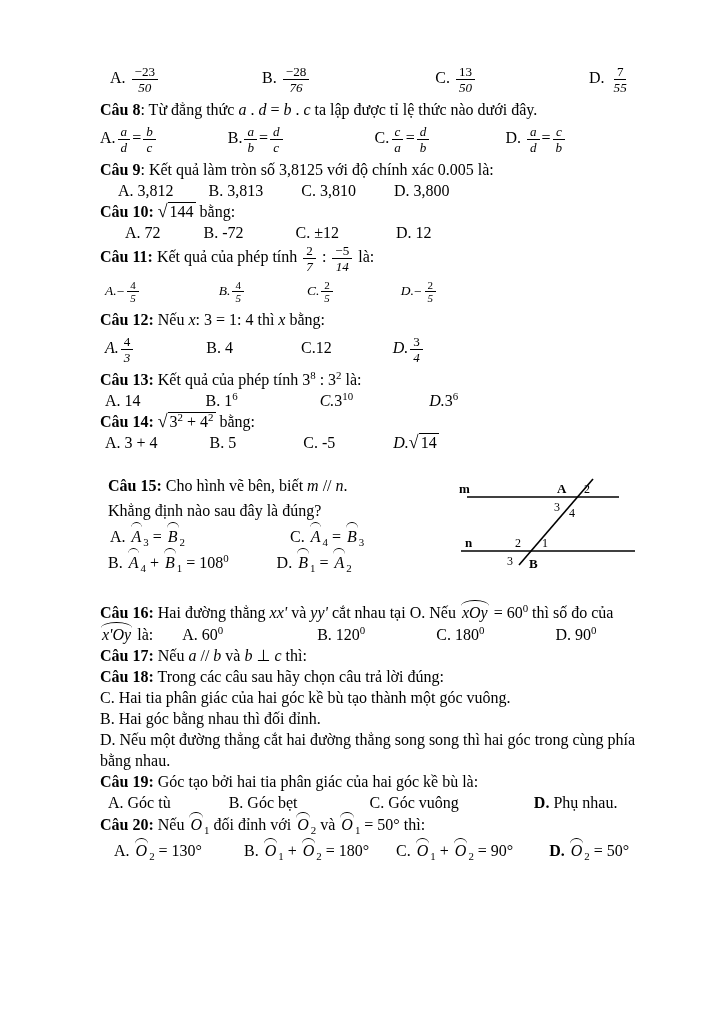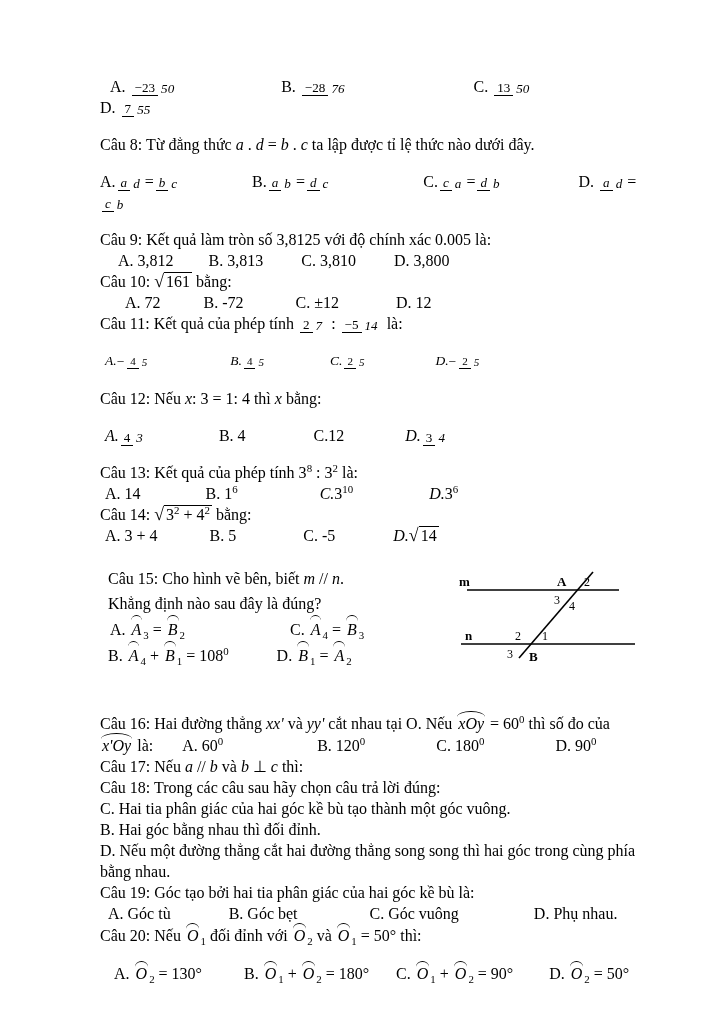--- a/index.html
+++ b/index.html
@@ -2,46 +2,46 @@
 <html><head>
 <meta charset="utf-8">
 <style>
   html,body{margin:0;padding:0;}
   body{
     width:724px;height:1024px;background:#ffffff;color:#000000;
     font-family:"Liberation Serif",serif;font-size:16px;overflow:hidden;
   }
   .page{padding:60px 64px 0 100px;}
   .line{line-height:21px;}
-  .fr{margin:16px 0;}
-  b{font-weight:normal;}
+  .fr{margin:4px 0;}
+  b{font-weight:bold;}
   i{font-style:italic;}
   .gap{display:inline-block;height:0;}
   sup{font-size:0.68em;vertical-align:super;line-height:0;}
   sub{font-size:0.68em;vertical-align:sub;line-height:0;}
   .fpre{display:inline-block;vertical-align:middle;margin-right:1px;}
   .frac{
-    display:inline-flex;flex-direction:row;align-items:center;
+    display:inline-flex;flex-direction:column;align-items:center;
     vertical-align:middle;font-size:0.82em;line-height:1.15;margin:0 2px;text-align:center;
   }
   .frac .fn{padding:0 3px;border-bottom:1px solid #000;}
   .frac .fd{padding:0 3px;font-style:italic;}
   .frac.it{font-style:italic;}
   .sqrt{white-space:nowrap;}
   .sqrt .rd{font-size:1.12em;}
   .sqrt .bd{border-top:1.2px solid #000;padding:0 2px;}
   .arc{position:relative;display:inline-block;font-style:italic;padding:1px 2px 0;}
   .arc::before{
     content:"";position:absolute;left:1px;right:1px;top:-1px;height:5px;
     border-top:1.2px solid #000;border-radius:50% 50% 0 0 / 100% 100% 0 0;
   }
   .ang{white-space:nowrap;}
   .ang sub{font-style:normal;}
   .sm{font-size:13.5px;}
-  .q15{display:flex;margin:20px 0 40px;}
+  .q15{display:flex;margin:20px 0 22px;}
   .q15-left{width:345px;}
   .q15-left .line{line-height:25px;}
   .q15-fig{margin:-6px 0 0 12px;}
   .flab{font-weight:bold;font-size:13px;font-family:"Liberation Serif",serif;}
   .fnum{font-size:12px;font-family:"Liberation Serif",serif;}
 </style>
 </head>
 <body>
 
 <div class="page">
@@ -80,21 +80,21 @@
           <span class="fd">b</span>
         </span><span class="gap" style="width: 74px;"></span>D. <span class="frac it">
           <span class="fn">a</span>
           <span class="fd">d</span>
         </span>=<span class="frac it">
           <span class="fn">c</span>
           <span class="fd">b</span>
         </span></div>
       <div class="line"><b>Câu 9</b>: Kết quả làm tròn số 3,8125 với độ chính xác 0.005 là:</div>
       <div class="line"><span class="gap" style="width: 18px;"></span>A. 3,812<span class="gap" style="width: 35px;"></span>B. 3,813<span class="gap" style="width: 38px;"></span>C. 3,810<span class="gap" style="width: 38px;"></span>D. 3,800</div>
-      <div class="line"><b>Câu 10: </b><span class="sqrt"><span class="rd">√</span><span class="bd">161</span></span> bằng:</div>
+      <div class="line"><b>Câu 10: </b><span class="sqrt"><span class="rd">√</span><span class="bd">144</span></span> bằng:</div>
       <div class="line"><span class="gap" style="width: 25px;"></span>A. 72<span class="gap" style="width: 43px;"></span>B. -72<span class="gap" style="width: 52px;"></span>C. ±12<span class="gap" style="width: 57px;"></span>D. 12</div>
       <div class="line"><b>Câu 11:</b> Kết quả của phép tính <span class="frac">
           <span class="fn">2</span>
           <span class="fd">7</span>
         </span> : <span class="frac">
           <span class="fn">−5</span>
           <span class="fd">14</span>
         </span> là:</div>
       <div class="line fr sm"><span class="gap" style="width: 5px;"></span><i>A.</i><span class="fpre">−</span><span class="frac">
           <span class="fn">4</span>

